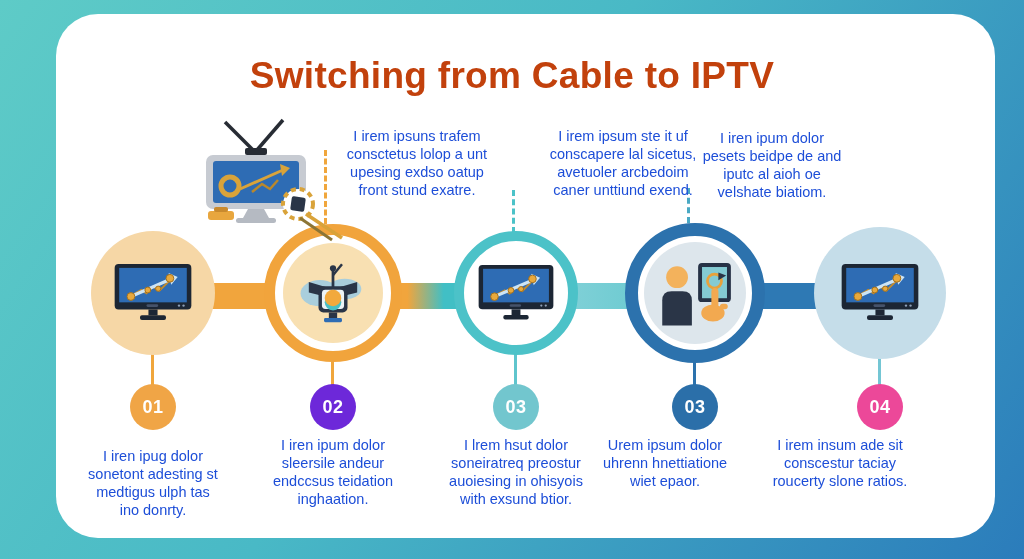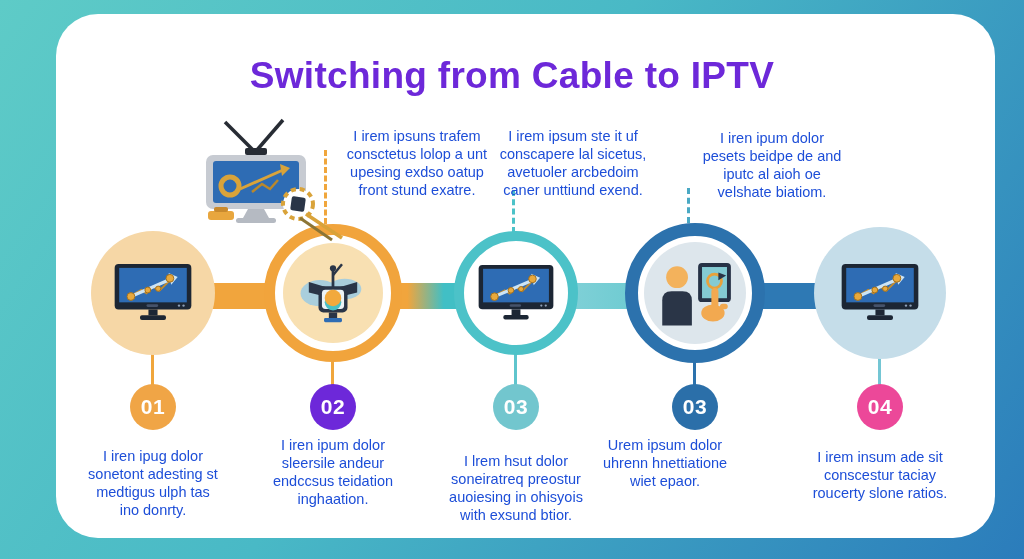--- a/index.html
+++ b/index.html
@@ -3,21 +3,21 @@
 <meta charset="utf-8">
 <style>
   * { margin:0; padding:0; box-sizing:border-box; }
   html,body { width:1024px; height:559px; }
   body { font-family:"Liberation Sans", sans-serif; position:relative; overflow:hidden; }
 
   .bg   { position:absolute; inset:0; background:linear-gradient(125deg,#5ecbc7 0%,#49b9c6 45%,#2b7cbb 100%); }
   .card { position:absolute; left:56px; top:14px; right:29px; bottom:21px; background:#ffffff; border-radius:42px; }
 
   .title { position:absolute; left:0; right:0; top:55px; text-align:center;
-           font-size:37px; font-weight:700; color:#6d28d9; letter-spacing:.3px; z-index:4; }
+           font-size:37px; font-weight:700; color:#c2410c; letter-spacing:.3px; z-index:4; }
 
   .bar  { position:absolute; top:283px; height:26px; z-index:1; }
   .bar1 { left:153px; width:182px; background:#f1a53d; }
   .bar2 { left:335px; width:181px; background:linear-gradient(90deg,#f1a53d 0%,#f1a53d 40%,#41bfc5 60%,#41bfc5 100%); }
   .bar3 { left:516px; width:179px; background:linear-gradient(90deg,#8ed4db,#5ec7cd); }
   .bar4 { left:695px; width:186px; background:#2e79b4; }
 
   .circle { position:absolute; border-radius:50%; display:flex; align-items:center; justify-content:center; z-index:2; }
   .c1 { left:91px;  top:231px; width:124px; height:124px; background:#f6d7a6; }
   .c2 { left:264px; top:224px; width:138px; height:138px; background:#fff; border:11px solid #f1a43c; }
@@ -28,43 +28,43 @@
   .c5 { left:814px; top:227px; width:132px; height:132px; background:#c5dde9; }
 
   .stem { position:absolute; width:3px; z-index:1; }
   .stem1 { left:151px; top:353px; height:33px; background:#f0a63c; }
   .stem2 { left:331px; top:360px; height:26px; background:#f0a63c; }
   .stem3 { left:514px; top:353px; height:33px; background:#5fc5cd; }
   .stem4 { left:693px; top:361px; height:25px; background:#2c72ad; }
   .stem5 { left:878px; top:357px; height:29px; background:#74c6d4; }
 
   .badge { position:absolute; top:384px; width:46px; height:46px; border-radius:50%;
-           color:#fff; font-weight:700; font-size:21px; display:flex; align-items:center;
+           color:#fff; font-weight:700; font-size:18px; display:flex; align-items:center;
            justify-content:center; z-index:2; letter-spacing:.5px; }
   .badge1 { left:130px; background:#f0a546; }
   .badge2 { left:310px; background:#6d28d9; }
   .badge3 { left:493px; background:#72c6ce; }
   .badge4 { left:672px; background:#2b6fa9; }
   .badge5 { left:857px; background:#ec4899; }
 
   .dash { position:absolute; width:0; border-left:3px dashed; z-index:1; }
   .dash1 { left:324px; top:150px; height:74px; border-color:#f0a63c; }
   .dash2 { left:512px; top:190px; height:43px; border-color:#4cc2c8; }
   .dash3 { left:687px; top:188px; height:35px; border-color:#4aa9c4; }
 
   .note { position:absolute; width:200px; text-align:center; font-size:14.5px; line-height:1.24;
           color:#1d4ed8; font-weight:500; white-space:pre-line; z-index:3; }
   .noteA { left:317px; top:128px; }
-  .noteB { left:473px; top:128px; }
+  .noteB { left:523px; top:128px; }
   .noteC { left:672px; top:130px; }
   .n1 { left:53px;  top:448px; }
   .n2 { left:233px; top:437px; }
-  .n3 { left:416px; top:453px; }
+  .n3 { left:416px; top:437px; }
   .n4 { left:565px; top:437px; }
-  .n5 { left:780px; top:437px;margin-top:12px; }
+  .n5 { left:740px; top:437px; }
 
   .tv-cluster { position:absolute; left:190px; top:112px; width:160px; height:130px; z-index:3; }
 </style>
 </head>
 <body>
 
 <div class="bg"></div>
 <div class="card"></div>
 
 <h1 class="title">Switching from Cable to IPTV</h1>

